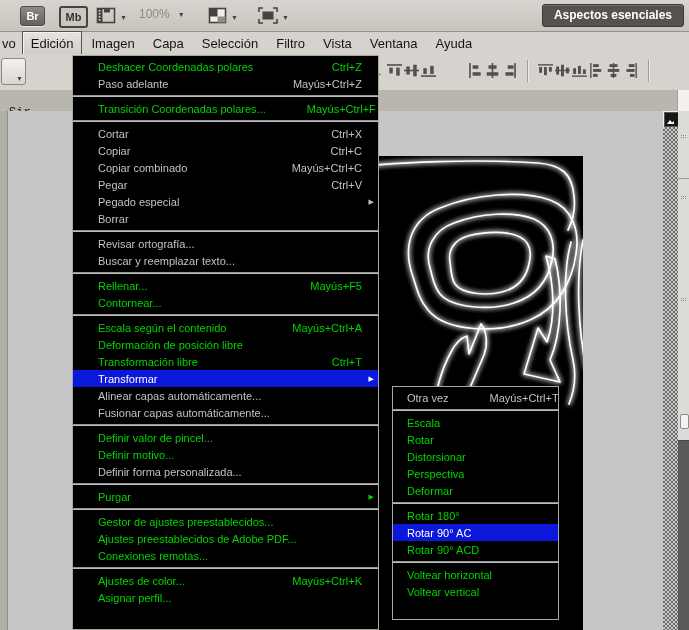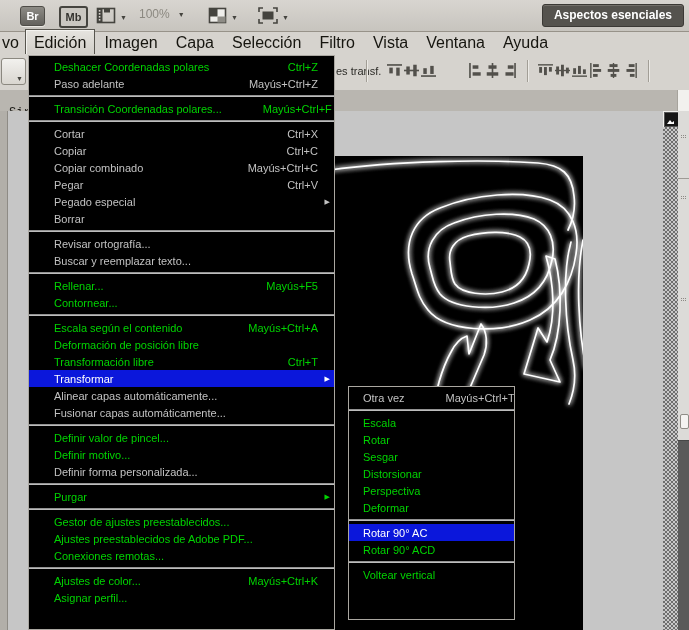--- a/index.html
+++ b/index.html
@@ -19,21 +19,21 @@
   .caret{font-size:7px;color:#45443f;}
   #zoom-ctl{position:absolute;left:139px;top:7px;display:flex;align-items:center;gap:8px;cursor:pointer;}
   #zoom-ctl span.zval{font-size:12px;color:#8b8880;}
   .ab-sep{position:absolute;left:546px;top:5px;width:1px;height:21px;background:#9a968e;box-shadow:3px 0 0 #9a968e;}
   #workspace-btn{position:absolute;right:5px;top:4px;height:21px;line-height:21px;padding:0 11px;
     background:#55534e;color:#fff;font-weight:bold;font-size:12px;border:1px solid #3b3935;
     border-radius:3px;box-shadow:inset 0 1px 0 #73706a;cursor:pointer;}
 
   
   #menu-bar{position:absolute;left:0;top:32px;width:689px;height:22px;background:#d6d3ce;
-    display:flex;align-items:center;font-size:16px;color:#16150f;}
+    display:flex;align-items:center;font-size:13px;color:#16150f;}
   .mb-item{padding:2px 9px;cursor:pointer;white-space:nowrap;}
   .mb-item.fragment{padding-left:2px;padding-right:6px;}
   .mb-item.selected{background:linear-gradient(180deg,#e6e4df,#d0cdc7);
     border:1px solid #57554e;padding:4px 8px;box-shadow:inset 1px 1px 0 #f4f3f0;}
 
   
   #options-bar{position:absolute;left:0;top:54px;width:689px;height:36px;background:#d6d3ce;
     border-bottom:2px solid #a19d95;}
   #tool-preset{position:absolute;left:1px;top:4px;width:23px;height:25px;background:linear-gradient(180deg,#f2f1ee,#d9d6d0);
     border:1px solid #8b8880;border-radius:3px;cursor:pointer;}
@@ -61,21 +61,21 @@
     background-size:4px 4px;background-position:0 0,2px 2px;}
   #right-col{position:absolute;left:678px;top:0;width:11px;height:519px;background:#dcdbd8;}
   #right-col .divider{position:absolute;left:0;width:11px;height:1px;background:#9e9b95;}
   #right-col .dark-block{position:absolute;left:0;top:329px;width:11px;height:190px;background:#5a5a5a;border-top:1px solid #474747;}
   #right-col .mini-btn{position:absolute;left:2px;top:303px;width:7px;height:13px;background:#f4f3f1;border:1px solid #8f8c86;border-radius:2px;cursor:pointer;}
   .grip{position:absolute;left:3px;width:1px;height:1px;background:#8c8984;
     box-shadow:2px 0 #8c8984,4px 0 #8c8984,0 2px #8c8984,2px 2px #8c8984,4px 2px #8c8984;}
 
   
   .menu-panel{position:absolute;background:var(--menu-bg);border:1px solid #aaa7a1;box-sizing:border-box;
-    padding-top:2px;overflow:hidden;font-size:11px;z-index:50;}
+    padding-top:2px;overflow:hidden;font-size:11px;z-index:50;margin-left:44px;}
   #edit-menu{left:28px;top:55px;width:307px;height:575px;}
   #transform-submenu{left:348px;top:386px;width:167px;height:234px;z-index:60;}
   .menu-item{display:flex;align-items:center;height:17px;padding:0 6px 0 25px;position:relative;
     white-space:nowrap;cursor:pointer;}
   #transform-submenu .menu-item{padding-left:14px;}
   .menu-item.enabled{color:var(--menu-green);}
   .menu-item.disabled{color:var(--menu-gray);}
   .menu-item.highlighted{background:var(--menu-blue);color:#fff;}
   .mi-shortcut{margin-left:auto;padding-right:10px;padding-left:41px;}
   #transform-submenu .mi-shortcut{padding-right:4px;}
@@ -442,37 +442,40 @@
         <span class="mi-shortcut">Mayús+Ctrl+T</span>
       </div>
       <div class="menu-sep"></div>
       <div class="menu-item enabled">
         <span class="mi-label">Escala</span>
       </div>
       <div class="menu-item enabled">
         <span class="mi-label">Rotar</span>
       </div>
       <div class="menu-item enabled">
-        <span class="mi-label">Sesgar</span>
-      </div>
-      <div class="menu-item enabled">
         <span class="mi-label">Distorsionar</span>
       </div>
       <div class="menu-item enabled">
         <span class="mi-label">Perspectiva</span>
       </div>
       <div class="menu-item enabled">
         <span class="mi-label">Deformar</span>
       </div>
       <div class="menu-sep"></div>
+      <div class="menu-item enabled">
+        <span class="mi-label">Rotar 180°</span>
+      </div>
       <div class="menu-item highlighted">
         <span class="mi-label">Rotar 90° AC</span>
       </div>
       <div class="menu-item enabled">
         <span class="mi-label">Rotar 90° ACD</span>
       </div>
       <div class="menu-sep"></div>
       <div class="menu-item enabled">
+        <span class="mi-label">Voltear horizontal</span>
+      </div>
+      <div class="menu-item enabled">
         <span class="mi-label">Voltear vertical</span>
       </div>
     </div>
 
 </div>
 
 </body></html>

